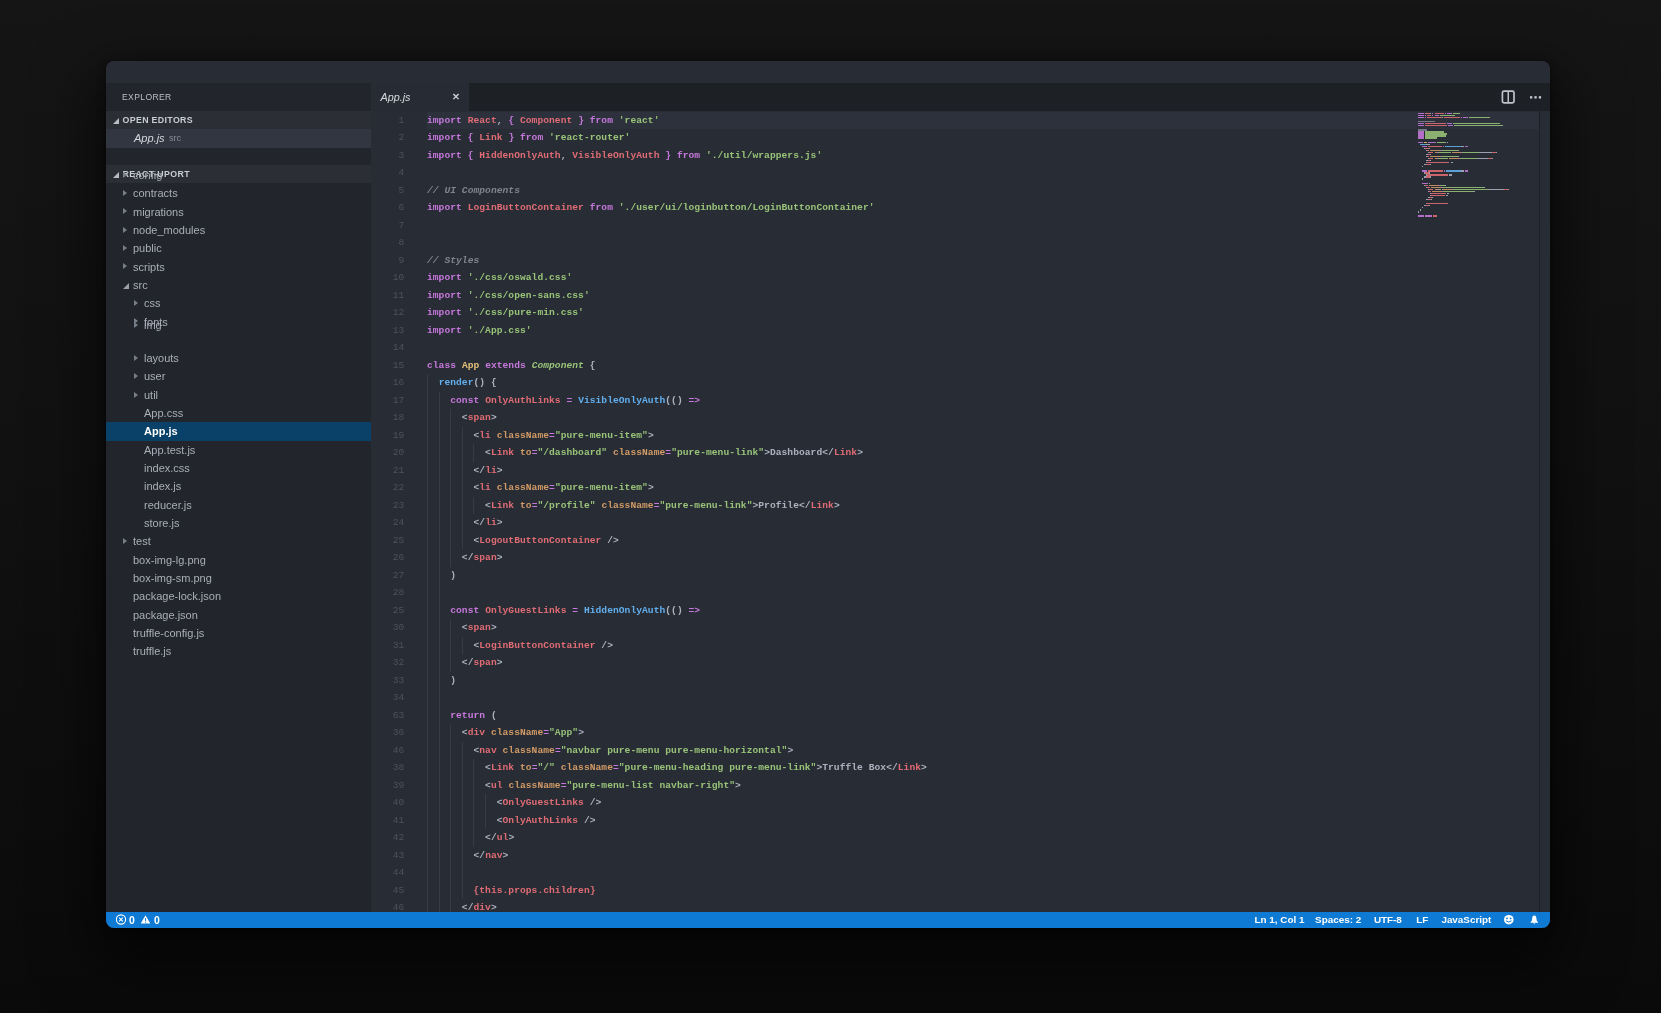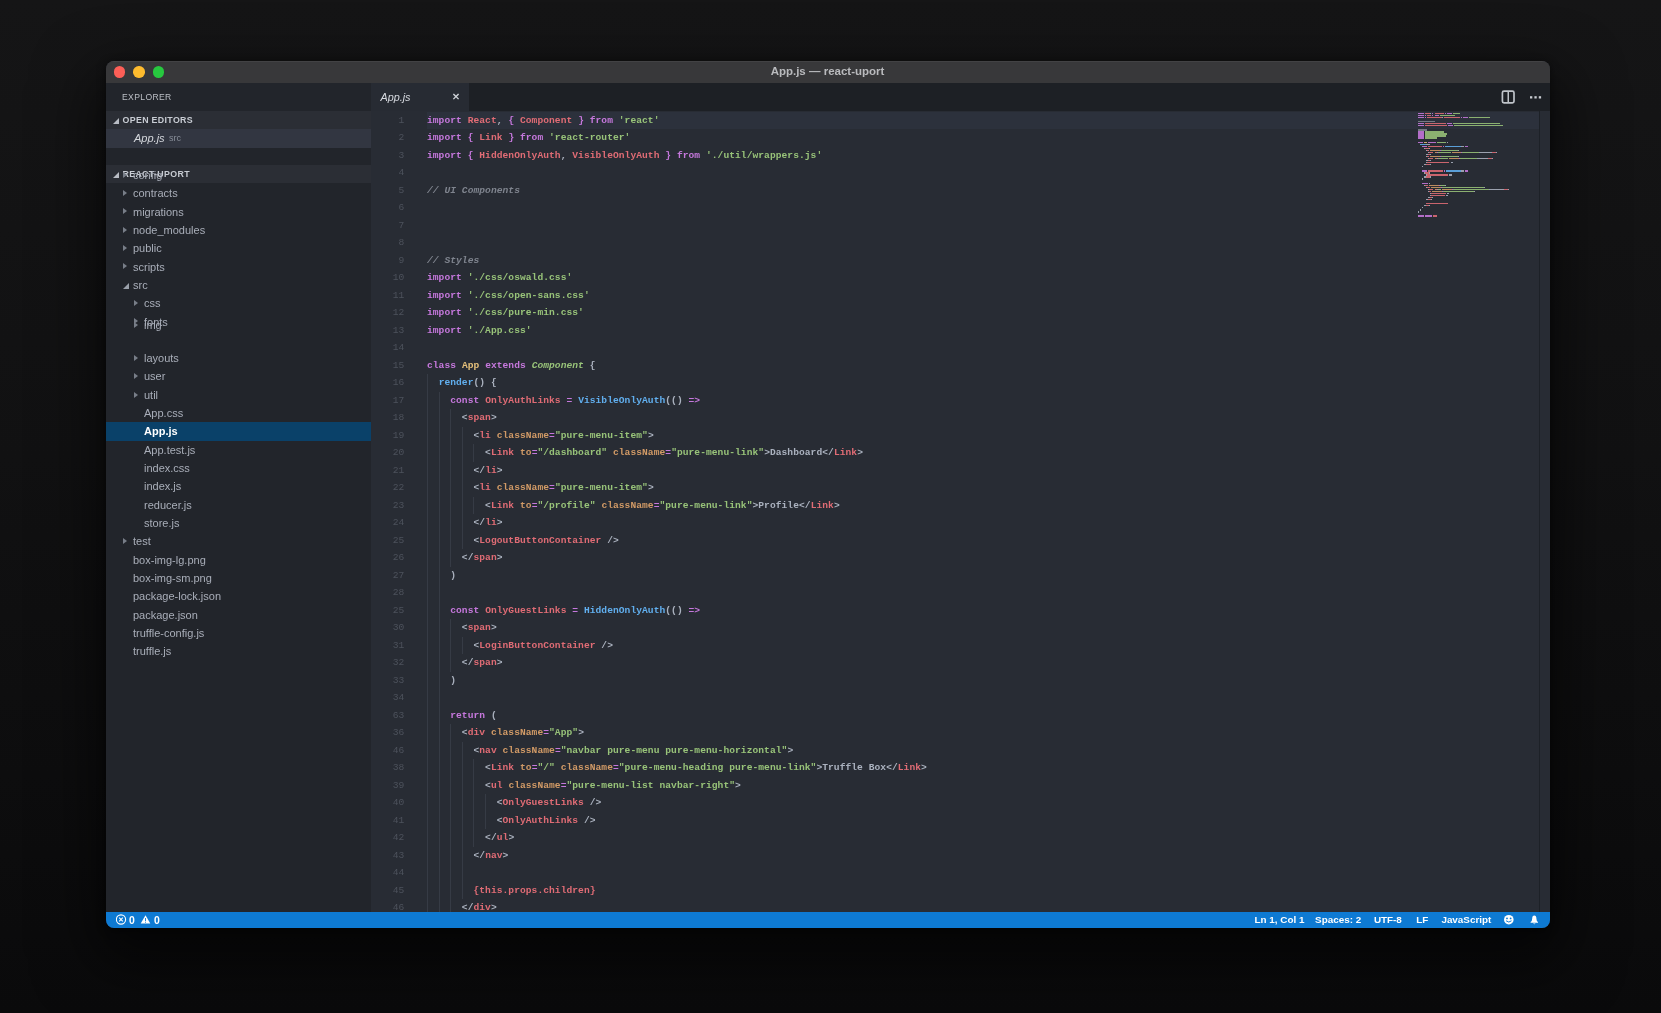--- a/index.html
+++ b/index.html
@@ -29,26 +29,20 @@
 #curline{position:absolute;left:321.5px;top:50.45px;width:1111.5px;height:17.5px;background:#2c313c}
 .cl{position:absolute;left:321.5px;height:17.5px;line-height:17.6px;font-family:"Liberation Mono",monospace;font-size:9.6px;font-weight:700;white-space:pre;letter-spacing:.055px}
 .ln{position:absolute;width:40px;left:258.8px;height:17.5px;line-height:17.6px;text-align:right;color:#4d525c;font-family:"Liberation Mono",monospace;font-size:9.6px}
 .ig{position:absolute;width:1px;background:#363b45}
 .mr{position:absolute;height:1.3px;opacity:.88}
 #mmline{position:absolute;left:1433px;top:49.7px;bottom:16px;width:1px;background:#1d2127}
 #sbar{position:absolute;left:0;right:0;bottom:0;height:16.0px;background:#0e7ad3;color:#fff;font-size:9.9px;font-weight:600;line-height:16.0px}
 .sit{position:absolute;top:0}
 </style></head><body>
 <div id="win">
-  <div id="tbar">
-    <div class="tl-dot" style="left:8px;background:#fd5f57"></div>
-    <div class="tl-dot" style="left:27.7px;background:#febb2e"></div>
-    <div class="tl-dot" style="left:47.5px;background:#27c83f"></div>
-    <div id="title">App.js — react-uport</div>
-  </div>
   <div id="side">
     <div id="explorer">EXPLORER</div>
     <div class="hdr" style="top:28.00px">
         <span class="arr-x"></span>
         <b>OPEN EDITORS</b>
       </div>
     <div class="oerow" style="top:46.32px">
         <span class="oe-name">App.js</span>
         <span class="oe-src">src</span>
       </div>
@@ -183,20 +177,21 @@
     <div class="cl" style="top:50.45px"><span style="color:#c678dd">import</span><span style="color:#abb2bf"> </span><span style="color:#e06c75">React</span><span style="color:#abb2bf">, </span><span style="color:#c678dd">{</span><span style="color:#abb2bf"> </span><span style="color:#e06c75">Component</span><span style="color:#abb2bf"> </span><span style="color:#c678dd">}</span><span style="color:#abb2bf"> </span><span style="color:#c678dd">from</span><span style="color:#abb2bf"> </span><span style="color:#98c379">'react'</span></div>
     <div class="ln" style="top:50.45px">1</div>
     <div class="cl" style="top:67.95px"><span style="color:#c678dd">import</span><span style="color:#abb2bf"> </span><span style="color:#c678dd">{</span><span style="color:#abb2bf"> </span><span style="color:#e06c75">Link</span><span style="color:#abb2bf"> </span><span style="color:#c678dd">}</span><span style="color:#abb2bf"> </span><span style="color:#c678dd">from</span><span style="color:#abb2bf"> </span><span style="color:#98c379">'react-router'</span></div>
     <div class="ln" style="top:67.95px">2</div>
     <div class="cl" style="top:85.45px"><span style="color:#c678dd">import</span><span style="color:#abb2bf"> </span><span style="color:#c678dd">{</span><span style="color:#abb2bf"> </span><span style="color:#e06c75">HiddenOnlyAuth</span><span style="color:#abb2bf">, </span><span style="color:#e06c75">VisibleOnlyAuth</span><span style="color:#abb2bf"> </span><span style="color:#c678dd">}</span><span style="color:#abb2bf"> </span><span style="color:#c678dd">from</span><span style="color:#abb2bf"> </span><span style="color:#98c379">'./util/wrappers.js'</span></div>
     <div class="ln" style="top:85.45px">3</div>
     <div class="cl" style="top:102.95px"></div>
     <div class="ln" style="top:102.95px">4</div>
     <div class="cl" style="top:120.45px"><span style="color:#7f848e;font-style:italic">// UI Components</span></div>
     <div class="ln" style="top:120.45px">5</div>
+    <div class="cl" style="top:137.95px"><span style="color:#c678dd">import</span><span style="color:#abb2bf"> </span><span style="color:#e06c75">LoginButtonContainer</span><span style="color:#abb2bf"> </span><span style="color:#c678dd">from</span><span style="color:#abb2bf"> </span><span style="color:#98c379">'./user/ui/loginbutton/LoginButtonContainer'</span></div>
     <div class="ln" style="top:137.95px">6</div>
     <div class="ln" style="top:155.45px">7</div>
     <div class="cl" style="top:172.95px"></div>
     <div class="ln" style="top:172.95px">8</div>
     <div class="cl" style="top:190.45px"><span style="color:#7f848e;font-style:italic">// Styles</span></div>
     <div class="ln" style="top:190.45px">9</div>
     <div class="cl" style="top:207.95px"><span style="color:#c678dd">import</span><span style="color:#abb2bf"> </span><span style="color:#98c379">'./css/oswald.css'</span></div>
     <div class="ln" style="top:207.95px">10</div>
     <div class="cl" style="top:225.45px"><span style="color:#c678dd">import</span><span style="color:#abb2bf"> </span><span style="color:#98c379">'./css/open-sans.css'</span></div>
     <div class="ln" style="top:225.45px">11</div>

